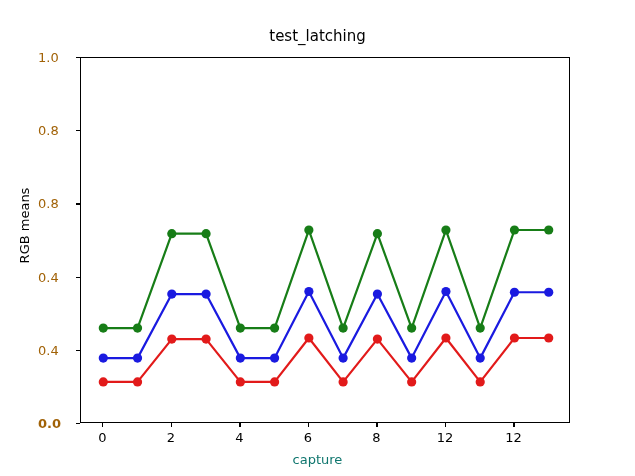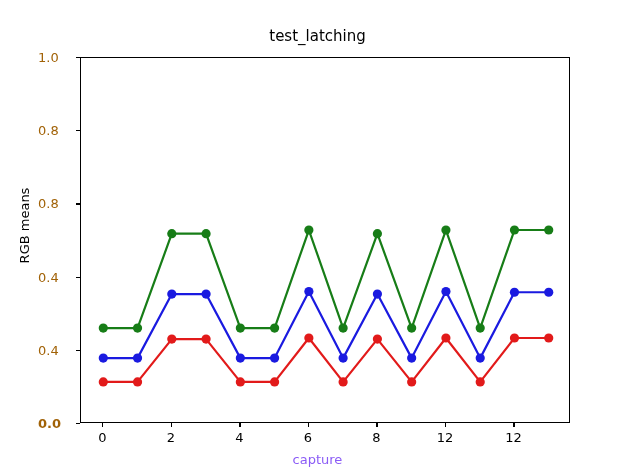--- a/index.html
+++ b/index.html
@@ -46,21 +46,21 @@
 
   #ylabel{
     position:absolute;left:-96px;top:218px;
     width:240px;text-align:center;
     font-size:13px;color:#000;
     transform:rotate(-90deg);
     transform-origin:center center;
   }
   #xlabel{
     position:absolute;left:0;top:452px;width:635px;
-    text-align:center;font-size:13px;color:#8b5cf6;
+    text-align:center;font-size:13px;color:#0f766e;
   }
 </style>
 </head>
 <body>
 
 <div id="figure">
 
   <div id="chart-title">test_latching</div>
 
   <div id="ylabel">RGB means</div>

